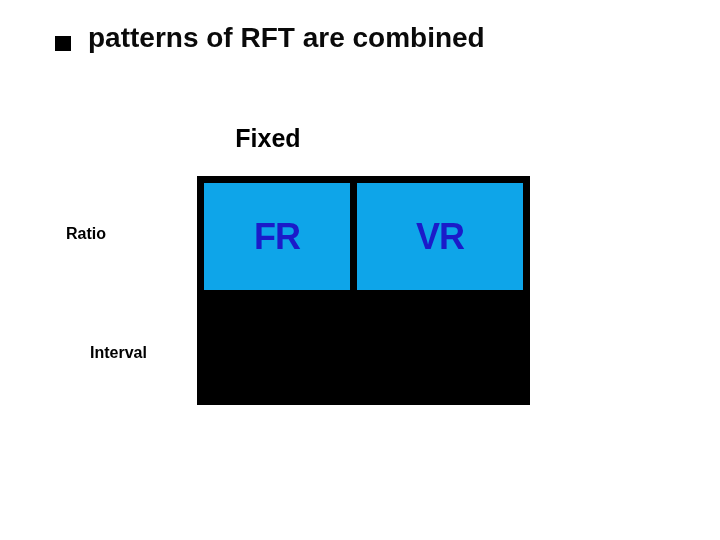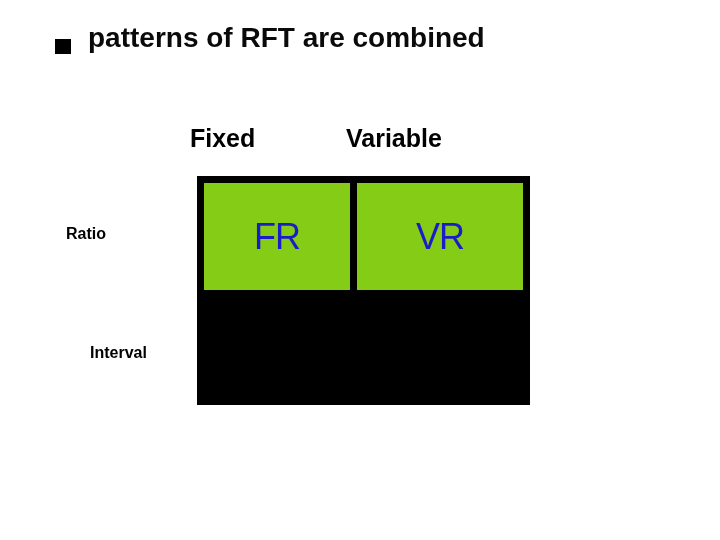--- a/index.html
+++ b/index.html
@@ -18,21 +18,21 @@
     position: absolute;
     inset: 0;
     background: #ffffff;
   }
   
   .title-block {
     position: absolute;
     left: 55px;
     top: 22px;
     display: flex;
-    align-items: flex-end;
+    align-items: center;
   }
   .bullet {
     width: 16px;
     height: 15px;
     background: #000000;
     margin-top: 11px;
     margin-right: 17px;
     flex: 0 0 auto;
   }
   .title-text {
@@ -42,20 +42,21 @@
     color: #0a0a0a;
     white-space: nowrap;
   }
   
   .col-header {
     position: absolute;
     top: 124px;
     font-size: 25px;
     font-weight: bold;
     color: #000000;
+    text-align: center;
     line-height: 28px;
     white-space: nowrap;
   }
   .col-header.fixed { left: 190px; width: 156px; }
   .col-header.variable { left: 346px; width: 177px; }
   
   .row-label {
     position: absolute;
     left: 66px;
     font-size: 16px;
@@ -72,43 +73,42 @@
     left: 197px;
     top: 176px;
     background: #000000;
     border: 7px solid #000000;
     display: grid;
     grid-template-columns: 146px 166px;
     grid-template-rows: 107px 101px;
     gap: 7px;
   }
   .matrix-cell {
-    background: #84cc16;
+    background: #0ea5e9;
     display: flex;
     align-items: center;
     justify-content: center;
     font-size: 36px;
-    font-weight: normal;
+    font-weight: bold;
     color: #1b1bc9;
     letter-spacing: -1px;
   }
 </style>
 </head>
 <body>
 
 <div class="slide">
 
   <div class="title-block">
     <span class="bullet"></span>
     <span class="title-text">patterns of RFT are combined</span>
   </div>
 
   <div class="col-header fixed">Fixed</div>
 
-  <div class="col-header variable">Variable</div>
 
   <div class="row-label ratio">Ratio</div>
 
   <div class="row-label interval">Interval</div>
 
   <div class="matrix">
     <div class="matrix-cell">FR</div>
     <div class="matrix-cell">VR</div>
   </div>
 

